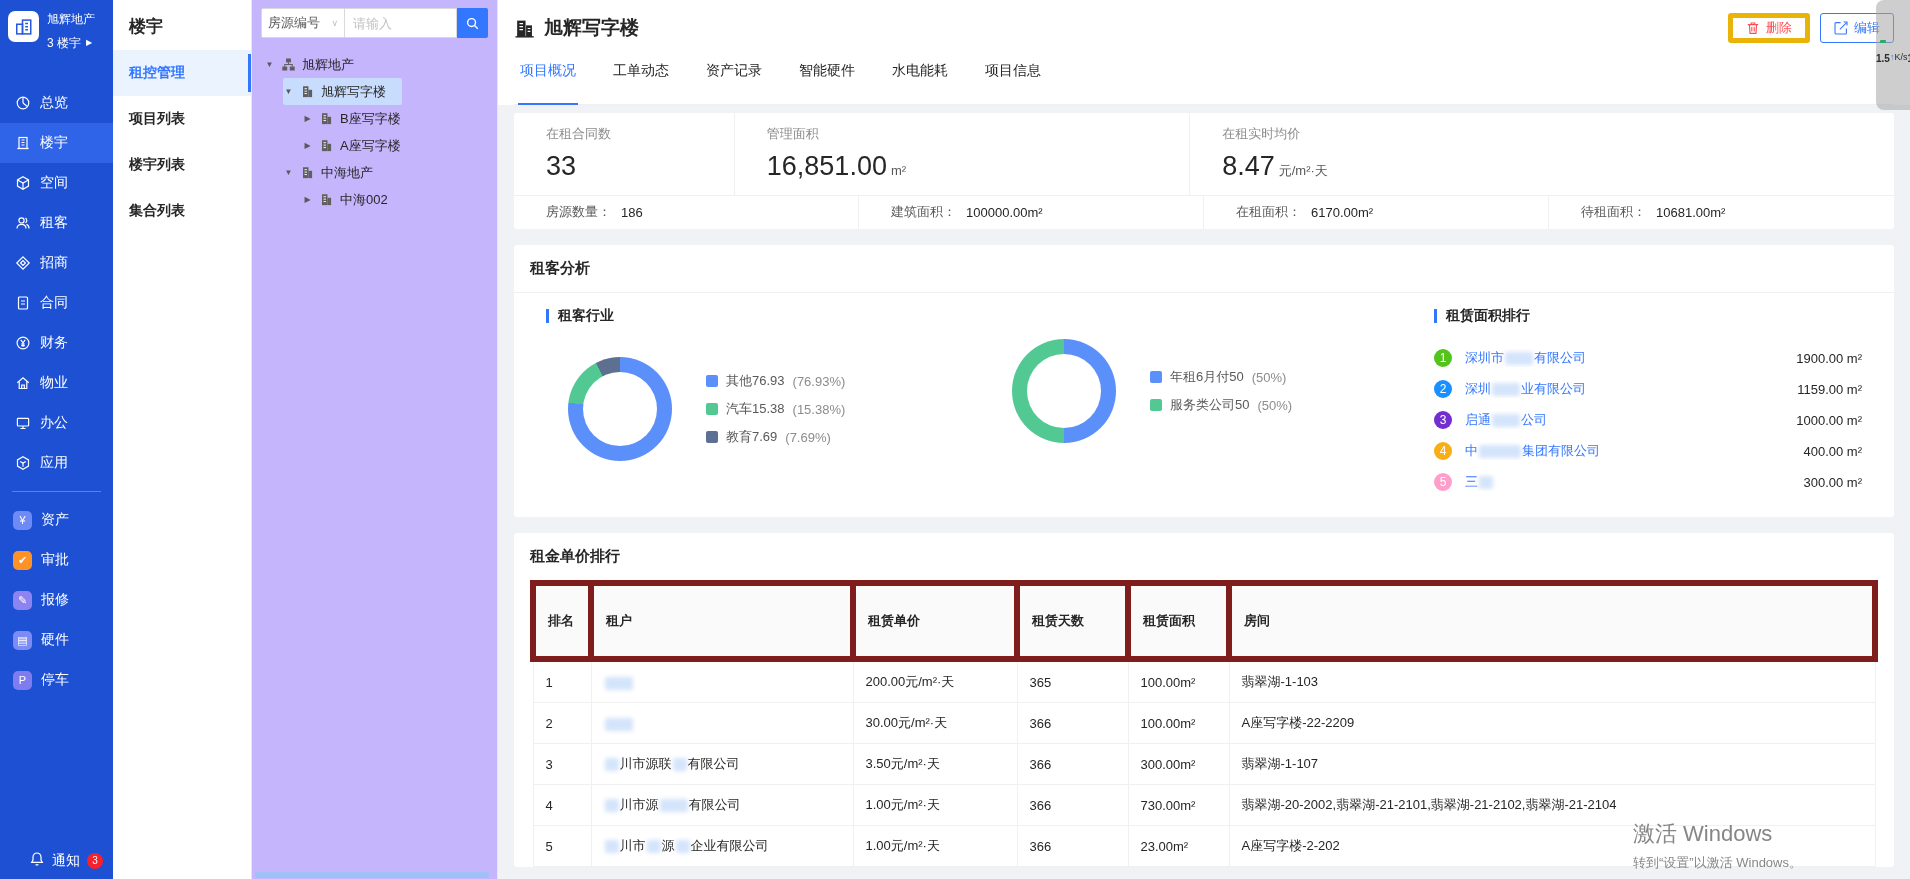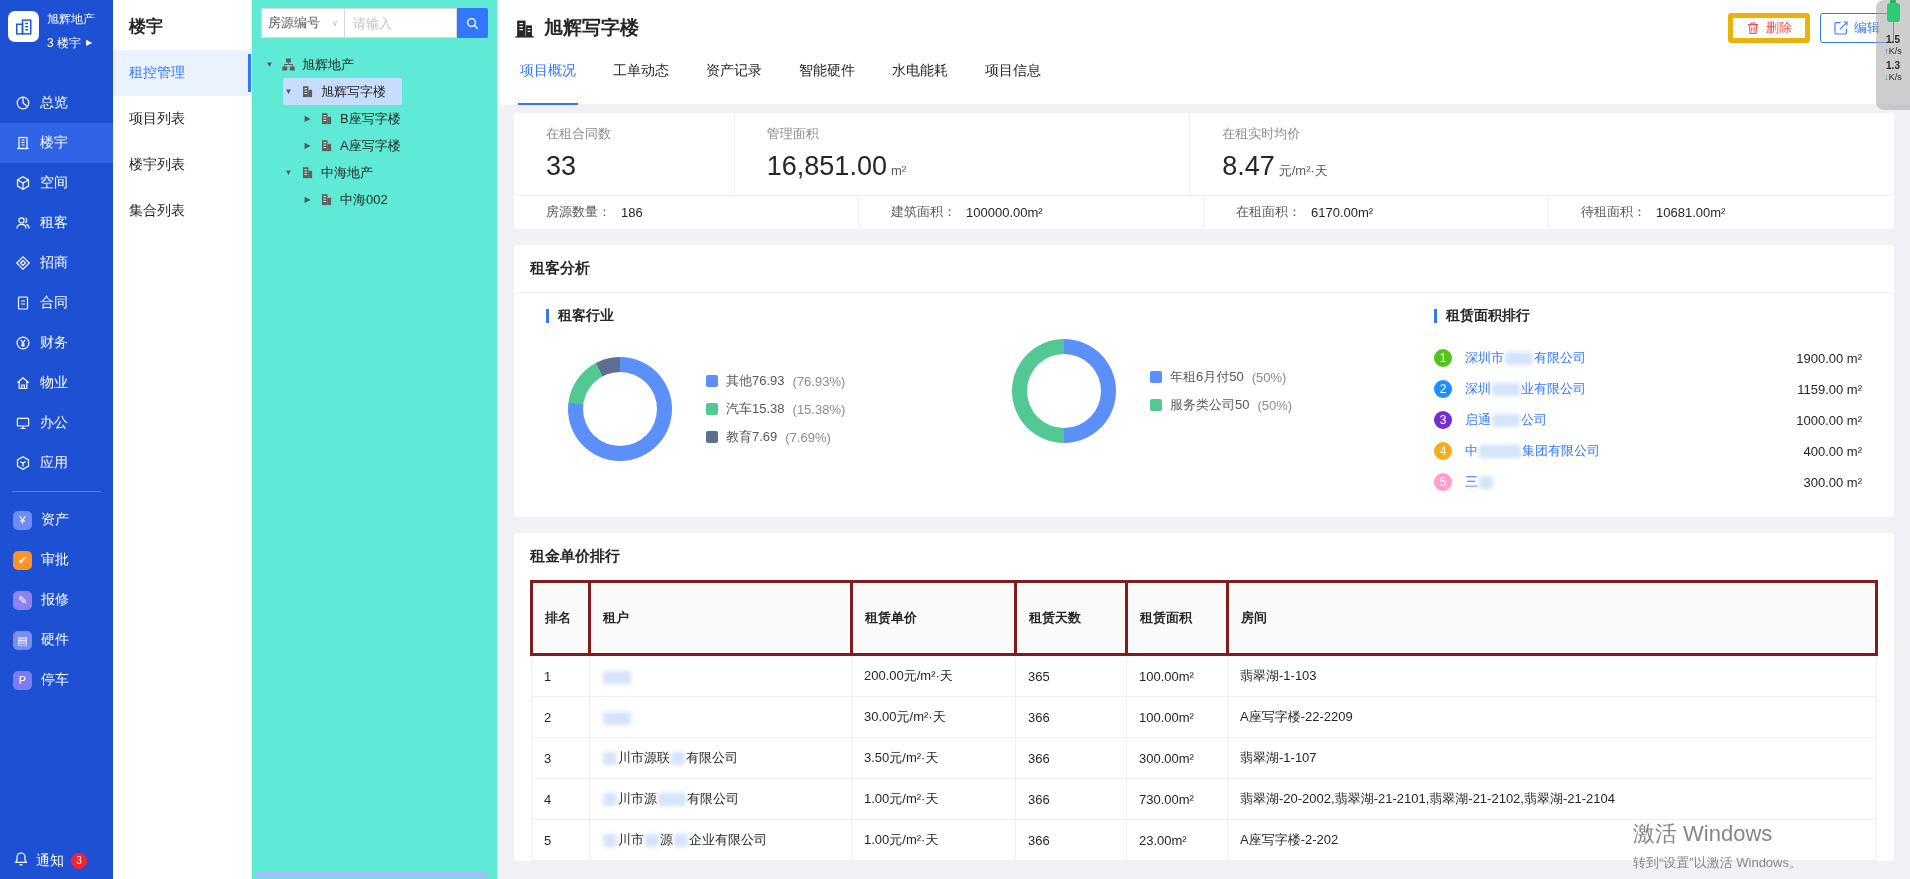--- a/index.html
+++ b/index.html
@@ -13,32 +13,32 @@
   .logo-box{width:31px;height:31px;background:#fff;border-radius:7px;display:flex;align-items:center;justify-content:center;flex:none;}
   .logo-text{font-size:12px;line-height:16px;white-space:nowrap;}
   .logo-sub{display:flex;align-items:center;gap:5px;margin-top:8px;}
   .logo-caret{font-size:8px;}
   .side-menu{margin-top:32px;}
   .side-item{height:40px;display:flex;align-items:center;gap:9px;padding-left:15px;font-size:14px;cursor:pointer;white-space:nowrap;}
   .side-item.active{background:#2f63e8;}
   .side-item .icon{width:16px;height:16px;display:flex;flex:none;}
   .side-divider{height:1px;background:rgba(255,255,255,.28);margin:8px 12px;}
   .badge-icon{width:19px;height:19px;border-radius:5px;display:flex;align-items:center;justify-content:center;font-size:11px;color:#fff;flex:none;margin-left:-2px;}
-  .notify-row{position:absolute;bottom:9px;left:0;right:0;display:flex;align-items:center;gap:7px;padding-left:13px;font-size:14px;cursor:pointer;}
+  .notify-row{position:absolute;bottom:9px;left:16px;right:0;display:flex;align-items:center;gap:7px;padding-left:13px;font-size:14px;cursor:pointer;}
   .notify-badge{width:16px;height:16px;border-radius:50%;background:#f5222d;color:#fff;font-size:10px;display:flex;align-items:center;justify-content:center;}
 
   
   .menu-panel{width:139px;background:#fff;border-right:1px solid #e8e8e8;flex:none;}
   .menu-title{font-size:17px;font-weight:bold;color:#262626;padding:15px 16px 12px;}
-  .menu-item{height:46px;display:flex;align-items:center;padding-left:16px;font-size:14px;color:#262626;cursor:pointer;position:relative;}
+  .menu-item{height:46px;display:flex;align-items:center;padding-left:16px;font-size:14px;color:#262626;cursor:pointer;position:relative;font-weight:bold;}
   .menu-item.active{color:#3377ff;background:#ebf3ff;}
   .menu-item.active::after{content:'';position:absolute;right:0;top:4px;bottom:4px;width:3px;background:#3377ff;}
 
   
-  .tree-panel{width:246px;background:#5eead4;border-right:1px solid #e8e8e8;flex:none;position:relative;padding-top:8px;}
+  .tree-panel{width:246px;background:#c4b5fd;border-right:1px solid #e8e8e8;flex:none;position:relative;padding-top:8px;}
   .search-row{display:flex;padding:0 9px;height:30px;}
   .search-select{width:84px;border:1px solid #d9d9d9;border-radius:2px 0 0 2px;display:flex;align-items:center;justify-content:space-between;padding:0 6px;font-size:13px;color:#595959;cursor:pointer;background:#fff;white-space:nowrap;}
   .caret-down{color:#bfbfbf;font-size:9px;}
   .search-input{flex:1;min-width:0;border:1px solid #d9d9d9;border-left:none;padding:0 8px;font-size:13px;color:#262626;outline:none;}
   .search-input::placeholder{color:#c3c3c3;}
   .search-btn{width:31px;background:#3377ff;border:none;border-radius:0 2px 2px 0;display:flex;align-items:center;justify-content:center;cursor:pointer;flex:none;}
   .tree{margin-top:13px;font-size:13px;color:#262626;}
   .tree-row{height:27px;display:flex;align-items:center;gap:6px;cursor:pointer;width:max-content;padding-right:16px;border-radius:2px;}
   .tree-row.selected{background:#c8ddfd;}
   .tree-caret{width:11px;font-size:8px;color:#595959;text-align:center;flex:none;}
@@ -90,27 +90,27 @@
   .legend-swatch{width:12px;height:12px;border-radius:2px;flex:none;}
   .legend-pct{color:#8c8c8c;}
 
   .rank-list{margin-top:24px;display:flex;flex-direction:column;gap:13px;padding-right:16px;}
   .rank-row{display:flex;align-items:center;gap:13px;font-size:13px;}
   .rank-badge{width:18px;height:18px;border-radius:50%;color:#fff;font-size:12px;display:flex;align-items:center;justify-content:center;flex:none;}
   .rank-name{color:#3377ff;cursor:pointer;flex:1;white-space:nowrap;overflow:hidden;}
   .rank-area{color:#262626;white-space:nowrap;}
 
   .price-table{width:calc(100% - 32px);margin:0 16px 16px;border-collapse:collapse;font-size:13px;table-layout:fixed;}
-  .price-table th{background:#fafafa;border:3px solid #7f1d1d;text-align:left;padding:26px 12px;color:#262626;font-weight:bold;}
+  .price-table th{background:#fafafa;border:6px solid #7f1d1d;text-align:left;padding:26px 12px;color:#262626;font-weight:bold;}
   .price-table td{border:1px solid #f0f0f0;padding:11px 12px;color:#262626;white-space:nowrap;overflow:hidden;}
   .cell-link{color:#3377ff;cursor:pointer;}
 
   .redact{display:inline-block;height:13px;border-radius:2px;background:#d4e4fb;filter:blur(2px);vertical-align:middle;margin:0 1px;}
 
-  .net-widget{position:absolute;top:0;right:0;width:34px;height:110px;background:rgba(165,165,165,.55);border-radius:8px 0 0 8px;display:flex;flex-direction:column;align-items:center;padding-top:3px;font-size:10px;color:#2b2b2b;z-index:5;cursor:pointer;}
+  .net-widget{position:absolute;top:0;right:0;width:34px;height:110px;background:rgba(165,165,165,.55);border-radius:8px 0 0 8px;display:flex;flex-direction:row;align-items:center;padding-top:3px;font-size:10px;color:#2b2b2b;z-index:5;cursor:pointer;}
   .battery{width:13px;height:19px;background:#2ecc71;border-radius:3px;position:relative;margin-bottom:8px;}
   .battery::before{content:'';position:absolute;top:-3px;left:3.5px;width:6px;height:3px;background:#27ae60;border-radius:1px;}
   .net-val{font-weight:bold;line-height:12px;margin-top:4px;}
   .net-unit{font-size:9px;line-height:10px;}
   .arrow-up{color:#3b82f6;}
   .arrow-down{color:#1faf5e;}
 
   .watermark{position:absolute;right:108px;bottom:7px;color:rgba(128,128,128,.95);z-index:4;text-align:left;}
   .watermark .l1{font-size:22px;}
   .watermark .l2{font-size:13px;margin-top:5px;}

